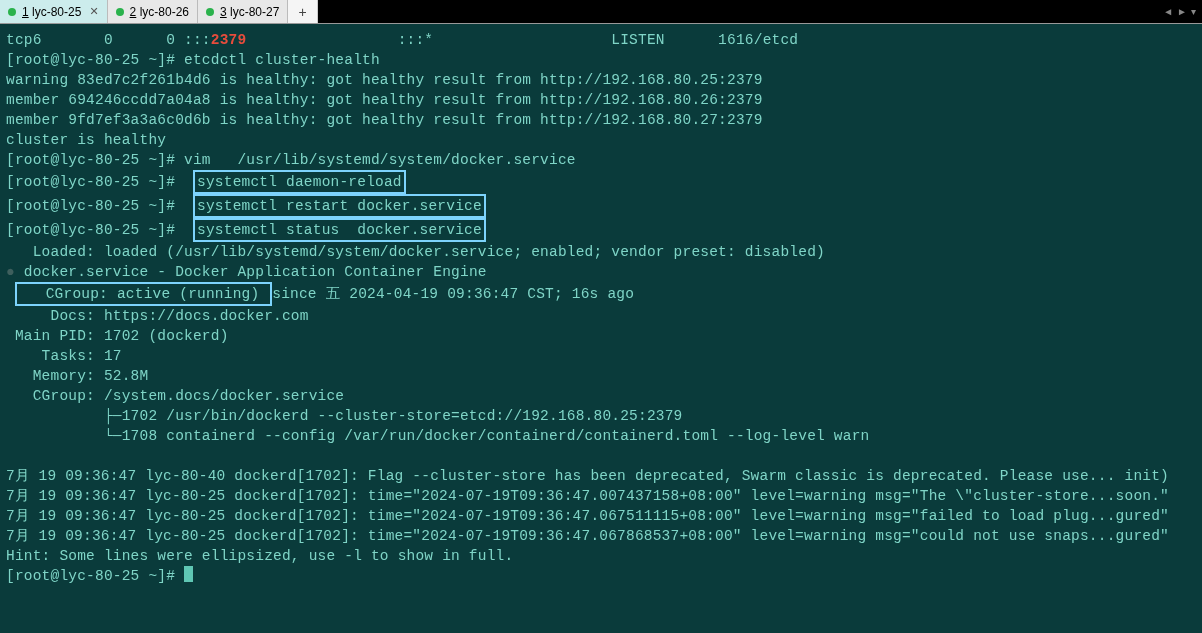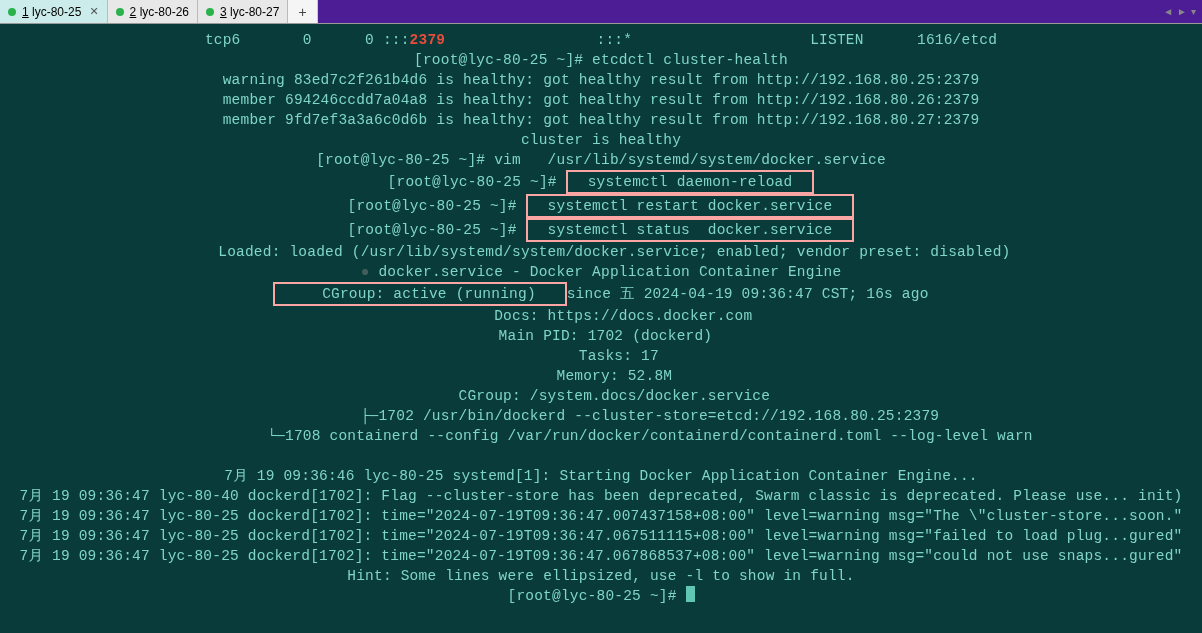--- a/index.html
+++ b/index.html
@@ -6,21 +6,21 @@
 body {
   font-family: Consolas, "Courier New", monospace;
   font-size: 14px;
   background: #0a3b3b;
   color: #7fd5c7;
   width: 1202px;
   height: 633px;
   overflow: hidden;
 }
 .tab-bar {
-  background: #4c1d95;
+  background: #000000;
   height: 24px;
   display: flex;
   align-items: center;
   border-bottom: 1px solid #999;
   font-family: "Segoe UI", Arial, sans-serif;
   font-size: 12px;
 }
 .tab {
   display: flex;
   align-items: center;
@@ -70,26 +70,27 @@
 }
 .tab-bar-right span { font-size: 10px; }
 
 .terminal {
   background: #0a3b3b;
   padding: 6px 6px;
   line-height: 20px;
   font-size: 14.5px;
   letter-spacing: 0.2px;
 }
-.line { white-space: pre; text-align: center; }
+.line { white-space: pre; }
 .red { color: #e74c3c; font-weight: bold; }
 .red-box {
-  border: 2px solid #fca5a5;
+  border: 2px solid #7dd3fc;
   display: inline-block;
-  padding: 0 20px;
+  padding: 0 2px;
+  margin-left: 9px;
 }
 .cursor {
   display: inline-block;
   width: 9px;
   height: 16px;
   background: #5fc7b4;
   vertical-align: -2px;
 }
 .bullet { color: #3e5f5d; }
 </style>
@@ -133,20 +134,19 @@
 <div class="line"><span class="bullet">● </span><span>docker.service - Docker Application Container Engine</span></div>
 <div class="line"><span class="red-box"><span>   CGroup: </span><span>active (running) </span></span><span>since 五 2024-04-19 09:36:47 CST; 16s ago</span></div>
 <div class="line">     Docs: https://docs.docker.com</div>
 <div class="line"> Main PID: 1702 (dockerd)</div>
 <div class="line">    Tasks: 17</div>
 <div class="line">   Memory: 52.8M</div>
 <div class="line">   CGroup: /system.docs/docker.service</div>
 <div class="line">           ├─1702 /usr/bin/dockerd --cluster-store=etcd://192.168.80.25:2379</div>
 <div class="line">           └─1708 containerd --config /var/run/docker/containerd/containerd.toml --log-level warn</div>
 <div class="line">&nbsp;</div>
-<div class="line">7月 19 09:36:46 lyc-80-25 systemd[1]: Starting Docker Application Container Engine...</div>
 <div class="line">7月 19 09:36:47 lyc-80-40 dockerd[1702]: Flag --cluster-store has been deprecated, Swarm classic is deprecated. Please use... init)</div>
 <div class="line">7月 19 09:36:47 lyc-80-25 dockerd[1702]: time="2024-07-19T09:36:47.007437158+08:00" level=warning msg="The \"cluster-store...soon."</div>
 <div class="line">7月 19 09:36:47 lyc-80-25 dockerd[1702]: time="2024-07-19T09:36:47.067511115+08:00" level=warning msg="failed to load plug...gured"</div>
 <div class="line">7月 19 09:36:47 lyc-80-25 dockerd[1702]: time="2024-07-19T09:36:47.067868537+08:00" level=warning msg="could not use snaps...gured"</div>
 <div class="line">Hint: Some lines were ellipsized, use -l to show in full.</div>
 <div class="line"><span>[root@lyc-80-25 ~]# </span><span class="cursor"></span></div>
 </div>
 
 </body></html>

